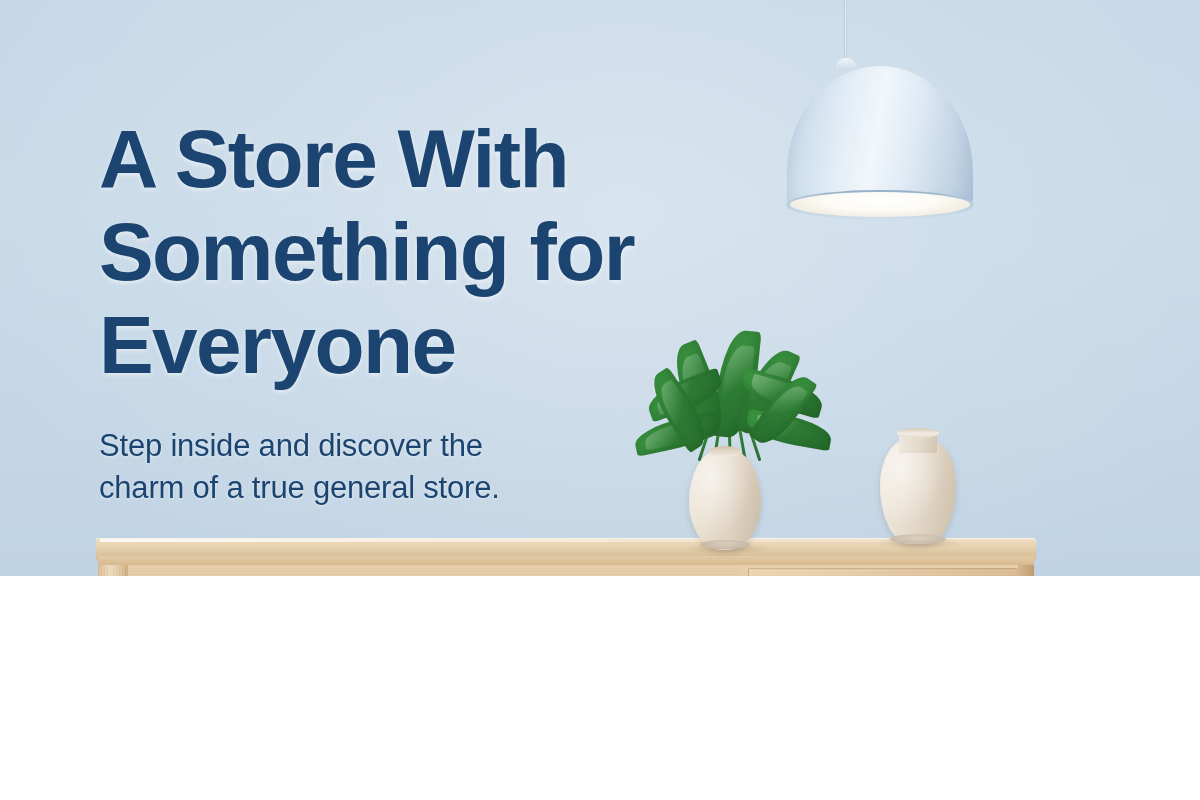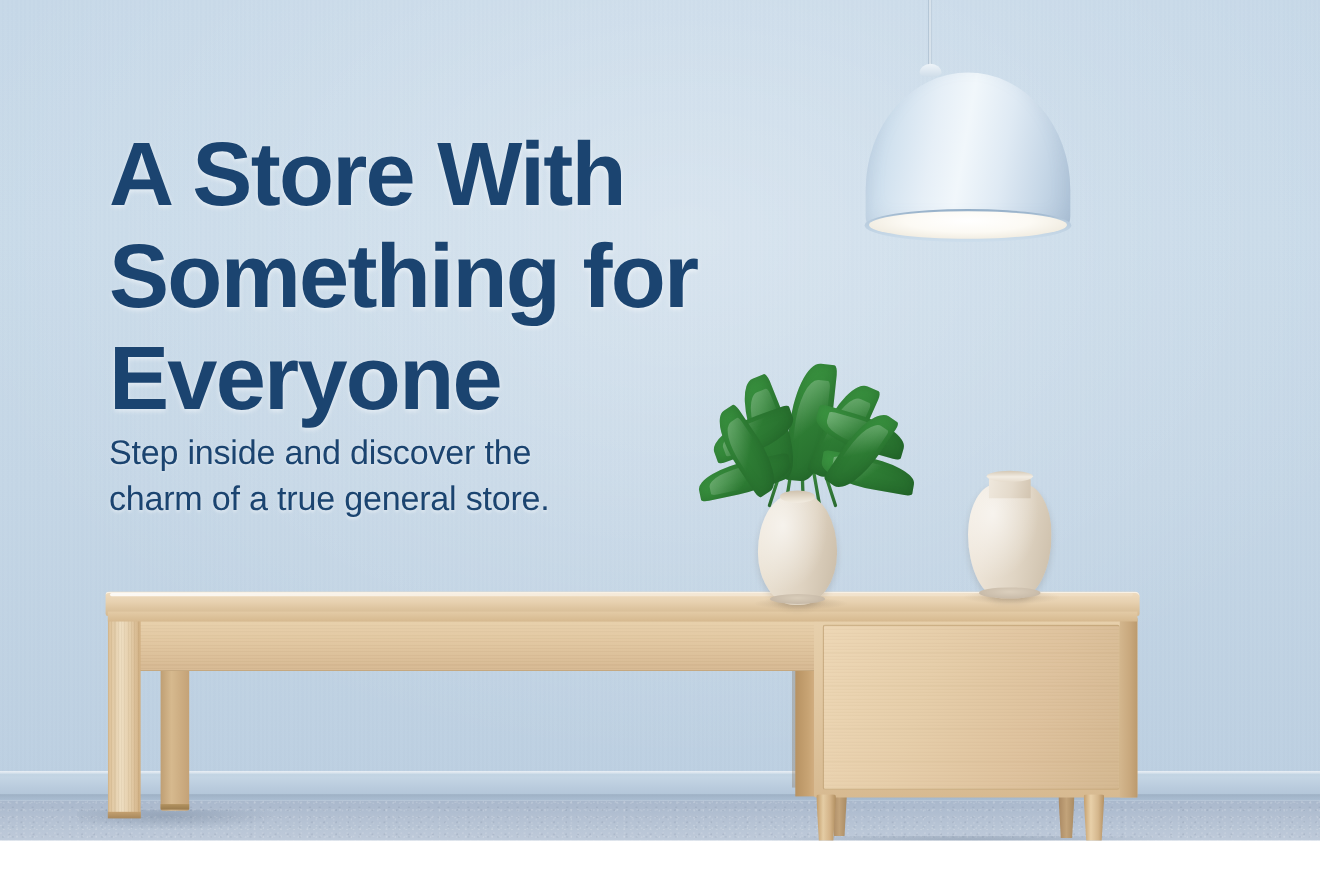--- a/index.html
+++ b/index.html
@@ -4,21 +4,21 @@
 <style>
   * { margin:0; padding:0; box-sizing:border-box; }
   html,body { width:1200px; height:800px; overflow:hidden; }
   body {
     font-family:"Liberation Sans", sans-serif;
     background:#ffffff;
   }
   #stage {
     position:relative;
     width:1200px;
-    height:764px;
+    height:576px;
     overflow:hidden;
   }
 
   
   .wall {
     position:absolute; left:0; top:0; width:1200px; height:712px;
     background:
       radial-gradient(ellipse 900px 640px at 52% 30%, rgba(255,255,255,0.30) 0%, rgba(255,255,255,0.10) 45%, rgba(255,255,255,0) 75%),
       linear-gradient(180deg,#c6d8e8 0%, #c8dae9 30%, #c4d6e6 62%, #bccfe1 100%);
   }
@@ -61,20 +61,21 @@
   .headline {
     font-size:82px;
     line-height:93px;
     font-weight:bold;
     color:#1b4470;
     letter-spacing:-1.6px;
     text-shadow:0 2px 5px rgba(255,255,255,.55);
     white-space:pre-line;
   }
   .subhead {
+    margin-top:34px;
     font-size:31px;
     line-height:42px;
     font-weight:500;
     color:#1b4470;
     letter-spacing:-0.2px;
     text-shadow:0 1px 3px rgba(255,255,255,.5);
     white-space:pre-line;
   }
 
   

